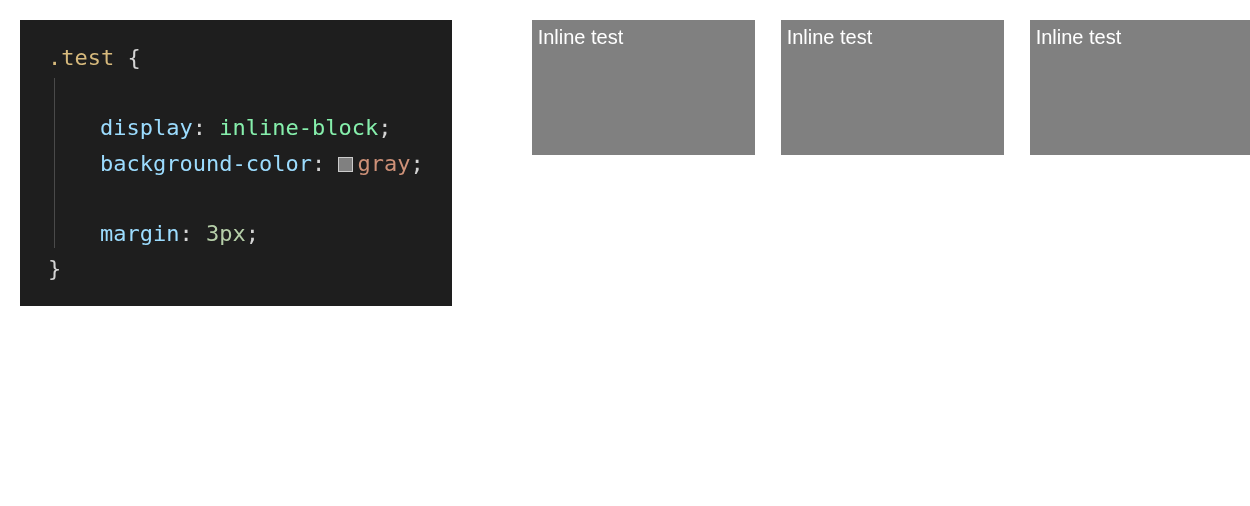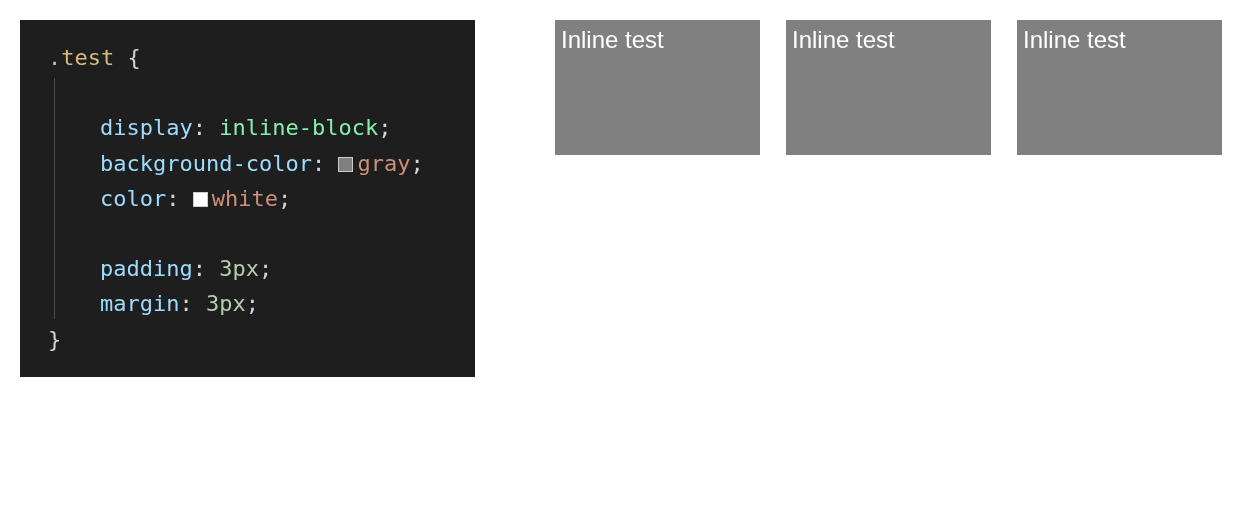--- a/index.html
+++ b/index.html
@@ -63,40 +63,38 @@
     .indent { display: inline-block; width: 52px; }
 
     .preview-area {
       display: flex;
       gap: 26px;
       align-items: flex-start;
     }
     .preview-box {
       background: #808080;
       color: #ffffff;
-      width: 205px;
+      width: 223px;
       height: 135px;
       padding: 6px;
-      font-size: 24px;
+      font-size: 20px;
       font-weight: 300;
     }
   </style>
 </head>
 <body>
 
 <div class="container">
   <div class="code-block">
     <div class="guide-line"></div>
     <span class="code-line"><span class="selector">.test</span> <span class="brace">{</span></span>
     <span class="code-line"> </span>
     <span class="code-line"><span class="indent"></span><span class="property">display</span><span class="colon">:</span> <span class="value-keyword">inline-block</span><span class="semicolon">;</span></span>
     <span class="code-line"><span class="indent"></span><span class="property">background-color</span><span class="colon">:</span> <span class="color-swatch swatch-gray"></span><span class="value-color">gray</span><span class="semicolon">;</span></span>
-    <span class="code-line"><span class="indent"></span><span class="property">color</span><span class="colon">:</span> <span class="color-swatch swatch-white"></span><span class="value-color">white</span><span class="semicolon">;</span></span>
     <span class="code-line"> </span>
-    <span class="code-line"><span class="indent"></span><span class="property">padding</span><span class="colon">:</span> <span class="value-number">3px</span><span class="semicolon">;</span></span>
     <span class="code-line"><span class="indent"></span><span class="property">margin</span><span class="colon">:</span> <span class="value-number">3px</span><span class="semicolon">;</span></span>
     <span class="code-line"><span class="brace">}</span></span>
   </div>
 
   <div class="preview-area">
     <div class="preview-box">
       <span>Inline test</span>
     </div>
     <div class="preview-box">
       <span>Inline test</span>

